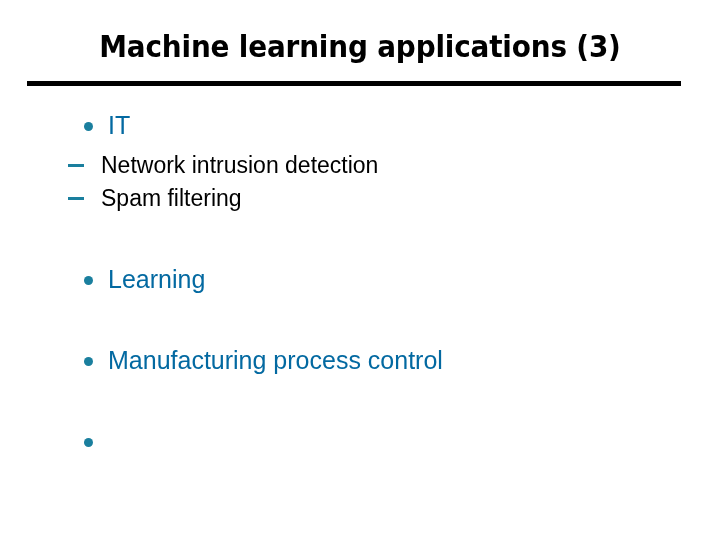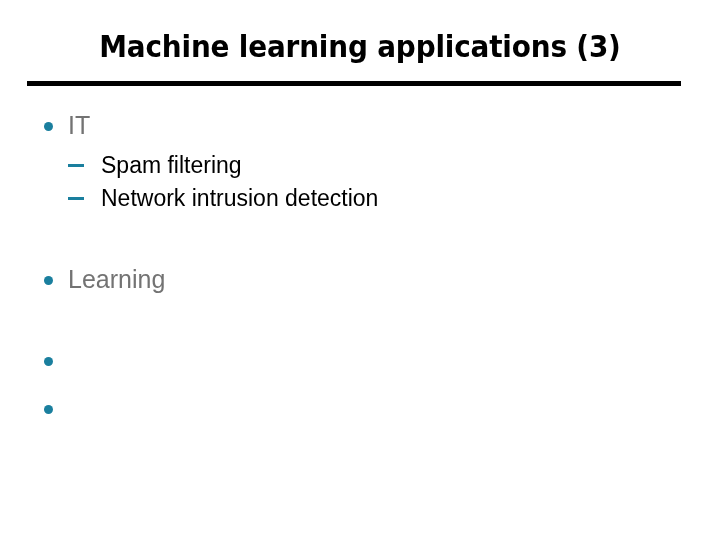--- a/index.html
+++ b/index.html
@@ -65,21 +65,22 @@
     position: relative;
     display: block;
     white-space: nowrap;
   }
 
   
   .level1 {
     padding-left: 68px;
     font-size: 25px;
     line-height: 33px;
-    color: #737373;
+    color: #0369a1;
+    margin-left: 40px;
   }
   .level1 .marker {
     position: absolute;
     left: 44px;
     top: 0;
     width: 14px;
     height: 33px;
     line-height: 33px;
     font-size: 25px;
     color: #1a7f9e;
@@ -172,45 +173,46 @@
         </span>
       <span class="label">IT</span>
     </div>
 
     <div class="gap-sub"></div>
 
     <div class="bullet-row level2">
       <span class="marker">
           <span class="dash"></span>
         </span>
+      <span class="label">Network intrusion detection</span>
+    </div>
+
+    <div class="bullet-row level2">
+      <span class="marker">
+          <span class="dash"></span>
+        </span>
       <span class="label">Spam filtering</span>
     </div>
 
-    <div class="bullet-row level2">
-      <span class="marker">
-          <span class="dash"></span>
-        </span>
-      <span class="label">Network intrusion detection</span>
-    </div>
-
     <div class="gap-major"></div>
 
     <div class="bullet-row level1">
       <span class="marker">
           <span class="dot"></span>
         </span>
       <span class="label">Learning</span>
     </div>
 
     <div class="gap-major"></div>
 
     <div class="bullet-row level1">
       <span class="marker">
           <span class="dot"></span>
         </span>
+      <span class="label">Manufacturing process control</span>
     </div>
 
     <div class="gap-major"></div>
 
     <div class="bullet-row level1">
       <span class="marker">
           <span class="dot"></span>
         </span>
     </div>
 

